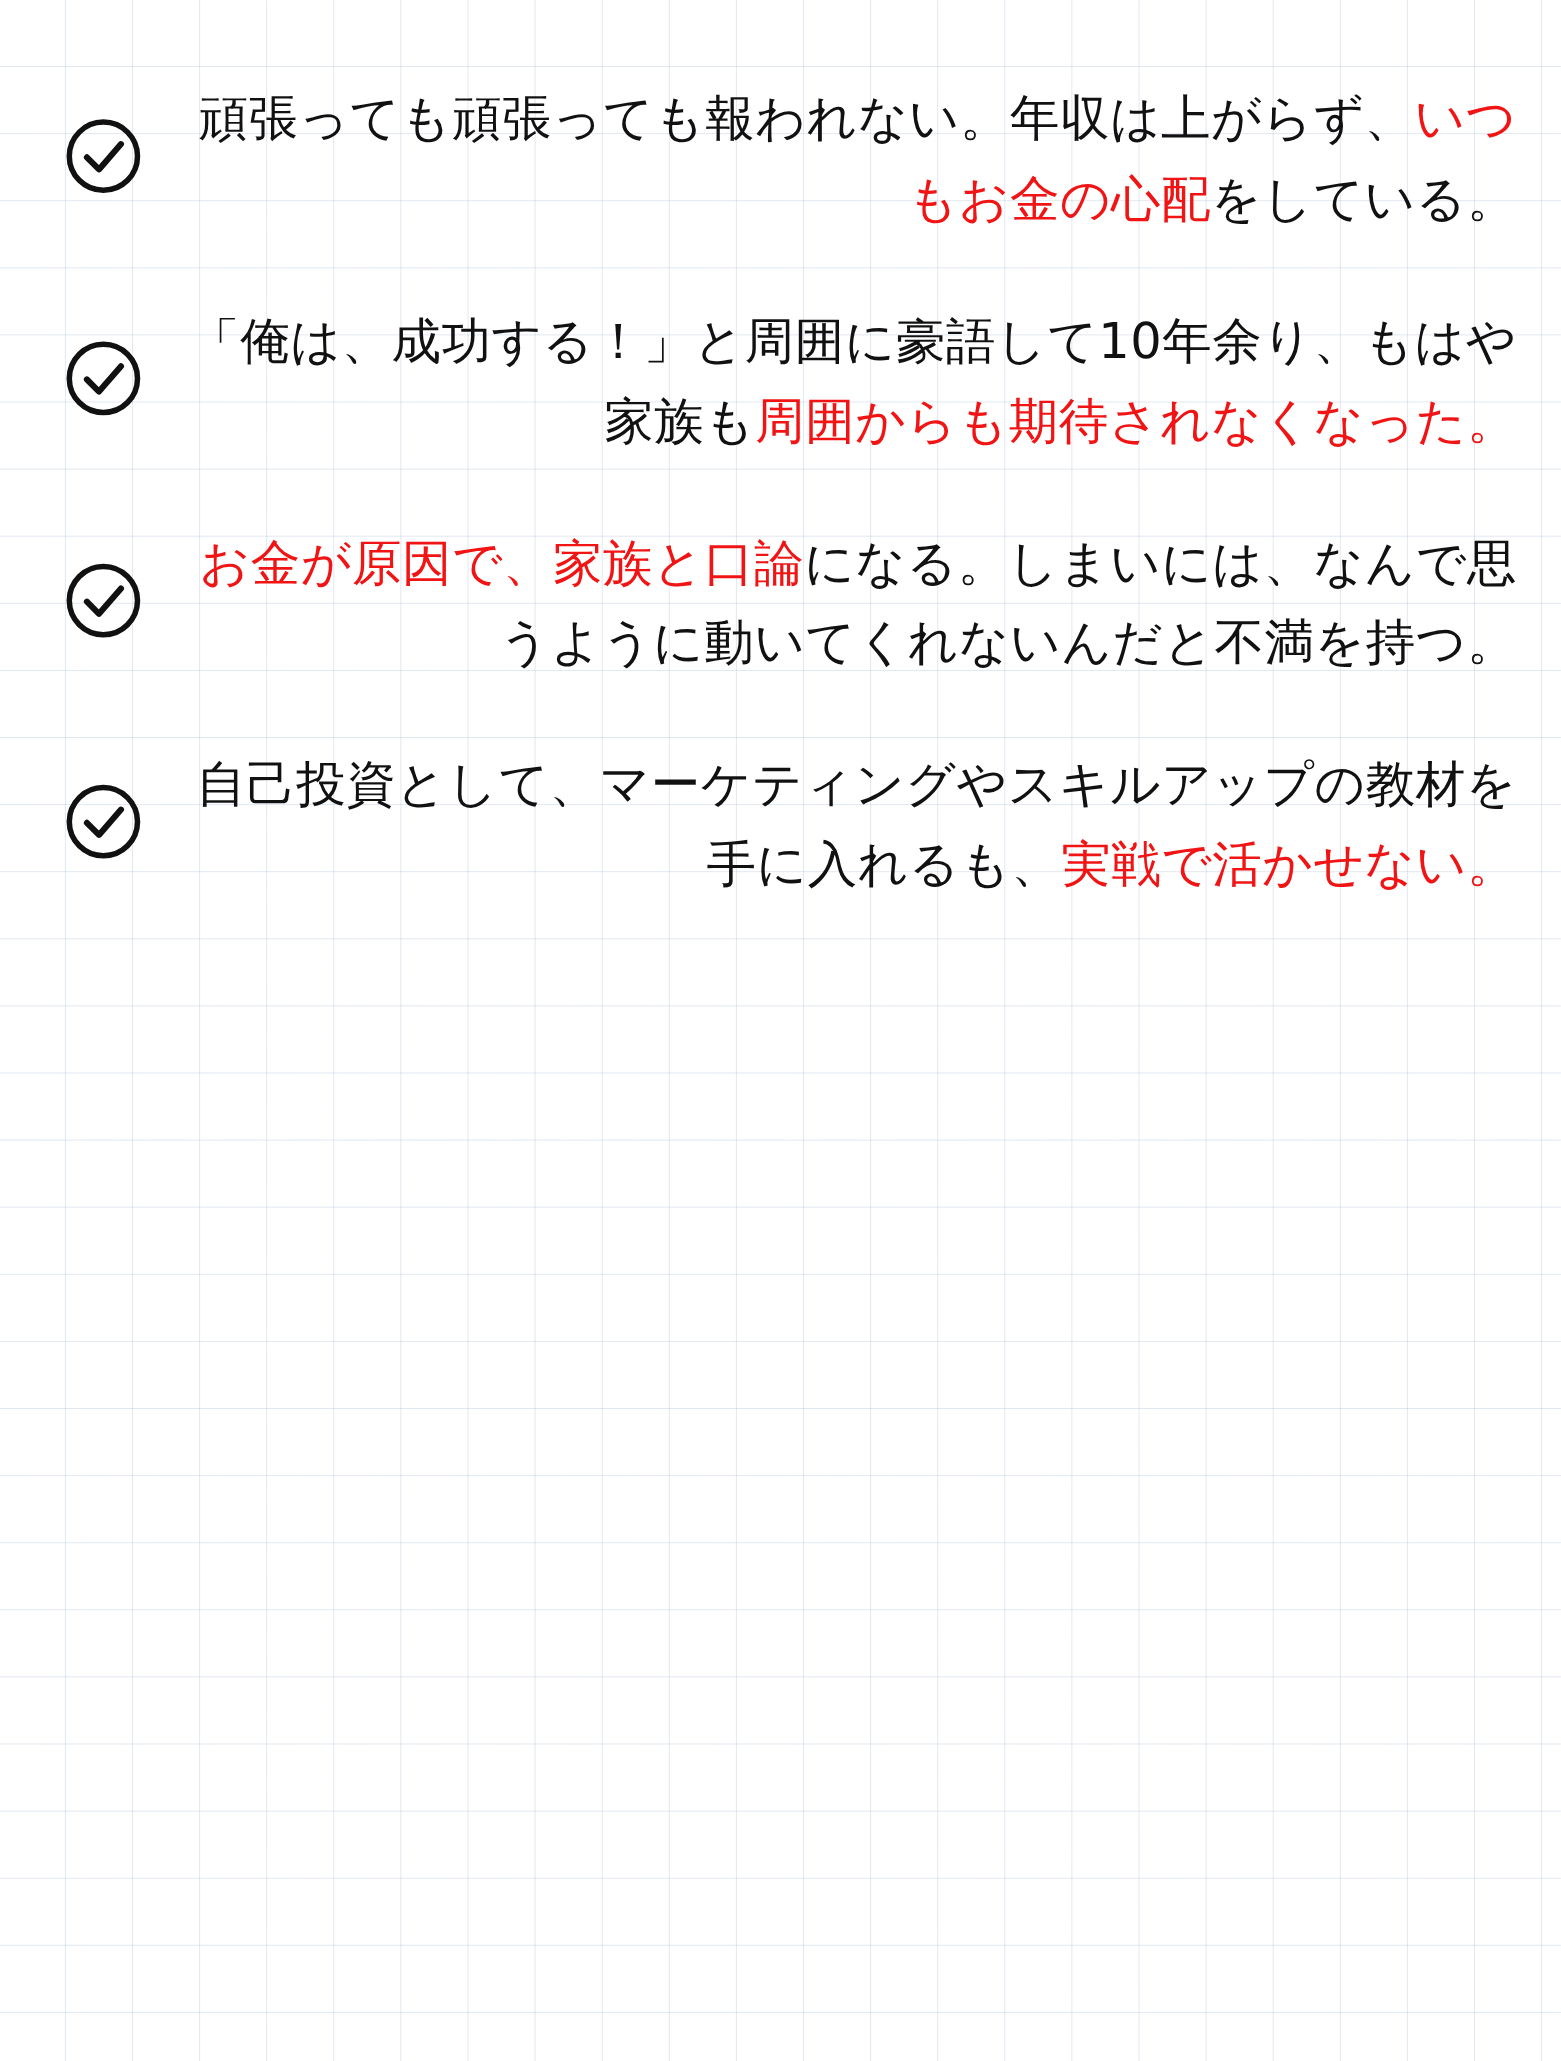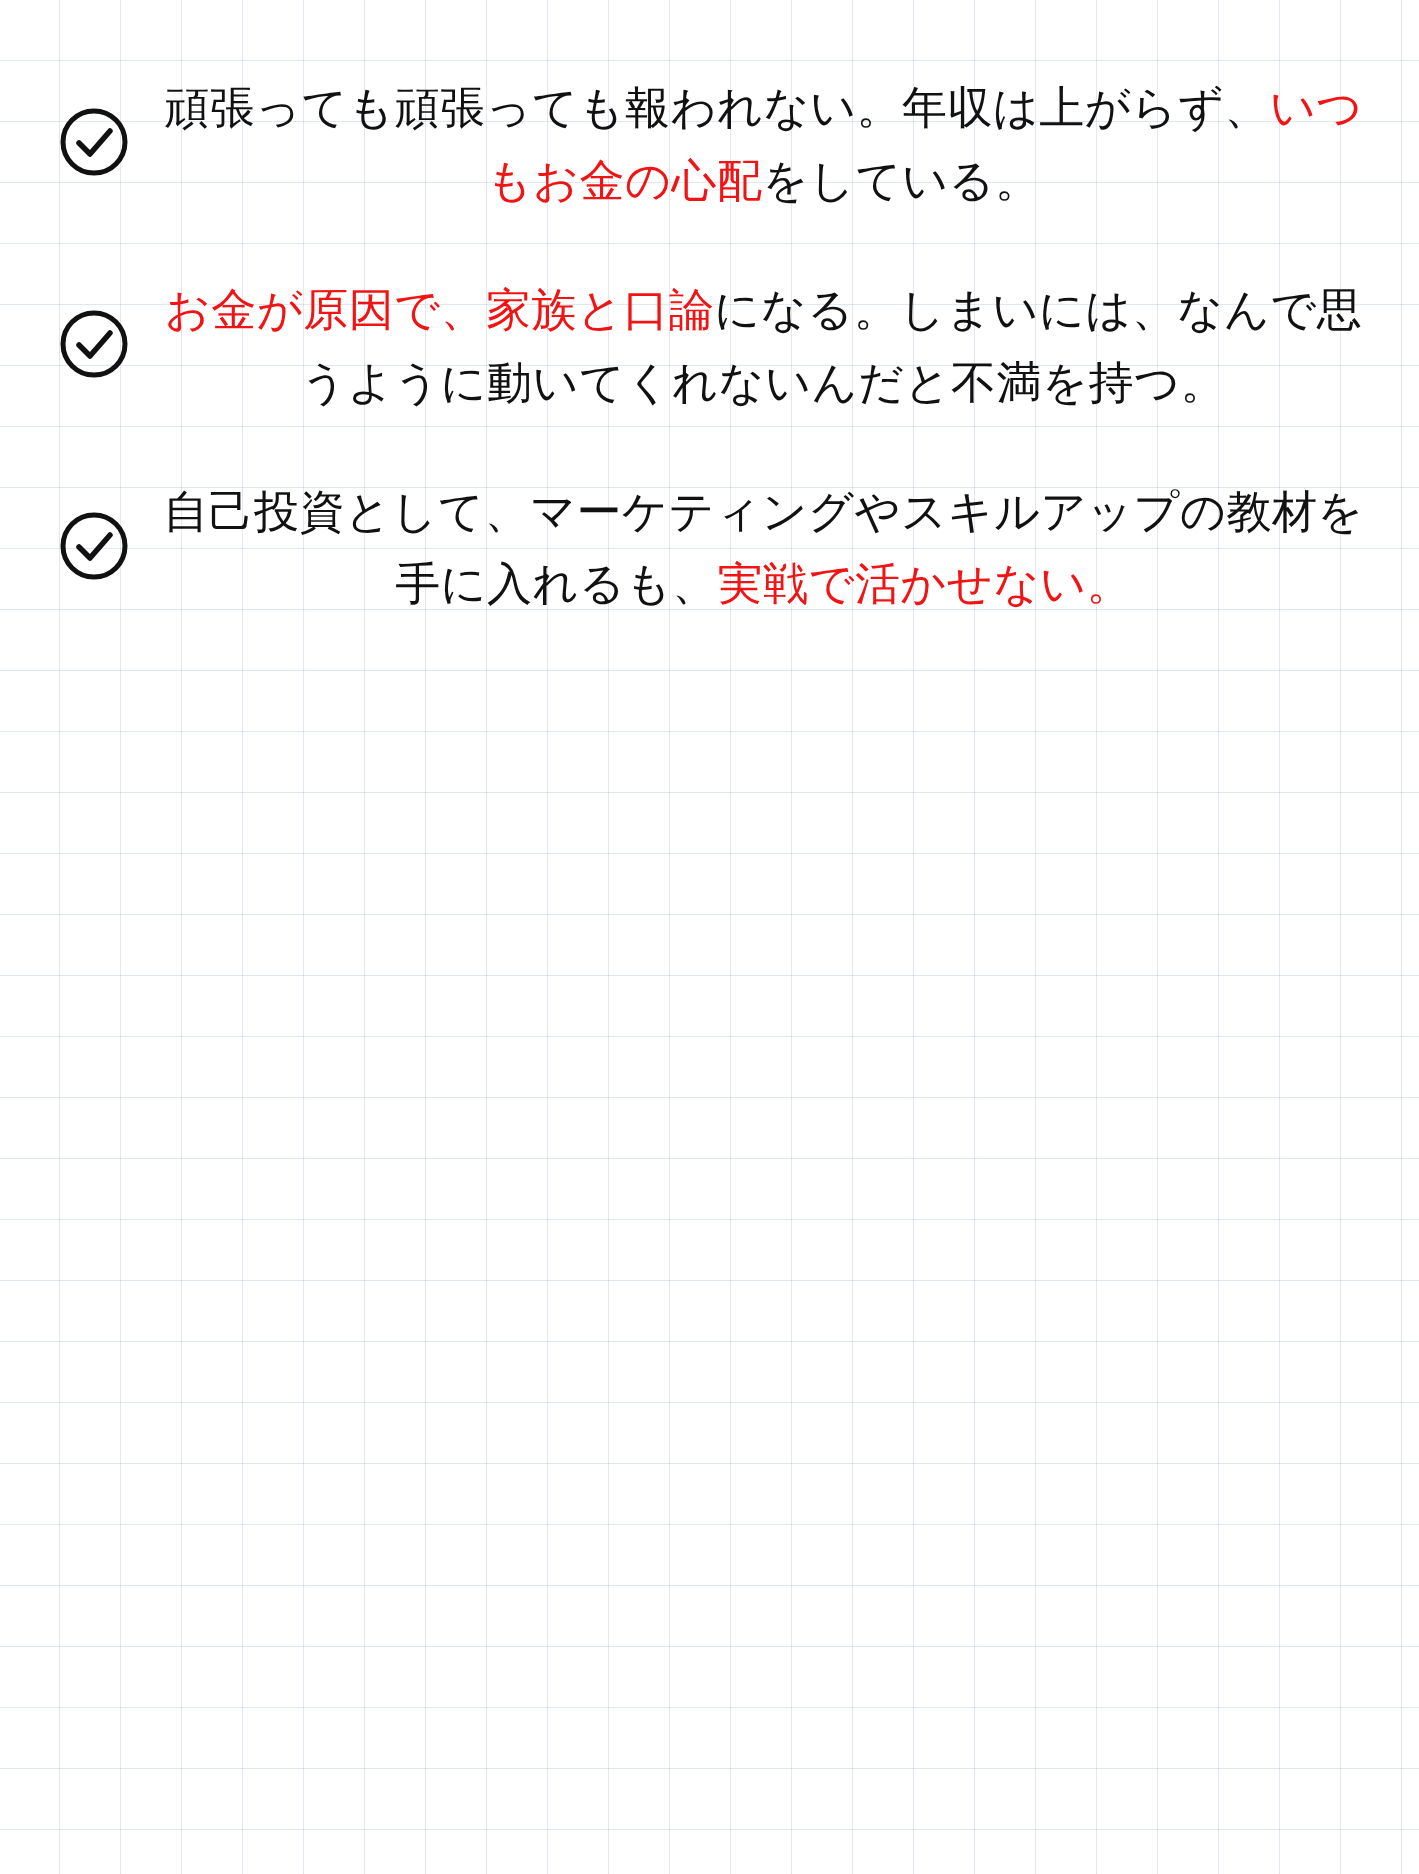--- a/index.html
+++ b/index.html
@@ -58,21 +58,21 @@
     display: block;
   }
 
   .text {
     flex: 1 1 auto;
     font-size: 45px;
     line-height: 1.62;
     color: #111111;
     letter-spacing: 0.01em;
     font-weight: 400;
-    text-align: center;
+    text-align: right;
     word-break: break-all;
   }
 
   .hl {
     color: #f11414;
   }
 </style>
 </head>
 <body>
 
@@ -89,20 +89,29 @@
       </div>
       <div class="text"><span>頑張っても頑張っても報われない。年収は上がらず、</span><span class="hl">いつもお金の心配</span><span>をしている。</span></div>
     </div>
     <div class="item">
       <div class="check-wrap">
         <svg class="check-icon" viewBox="0 0 72 72" xmlns="http://www.w3.org/2000/svg" aria-hidden="true">
       <circle cx="36" cy="36" r="31" fill="none" stroke="#111111" stroke-width="5"></circle>
       <path d="M21 37 L32 48 L52 25" fill="none" stroke="#111111" stroke-width="5.5" stroke-linecap="round" stroke-linejoin="round"></path>
     </svg>
       </div>
+      <div class="text"><span>「俺は、成功する！」と周囲に豪語して10年余り、もはや家族も</span><span class="hl">周囲からも期待されなくなった。</span></div>
+    </div>
+    <div class="item">
+      <div class="check-wrap">
+        <svg class="check-icon" viewBox="0 0 72 72" xmlns="http://www.w3.org/2000/svg" aria-hidden="true">
+      <circle cx="36" cy="36" r="31" fill="none" stroke="#111111" stroke-width="5"></circle>
+      <path d="M21 37 L32 48 L52 25" fill="none" stroke="#111111" stroke-width="5.5" stroke-linecap="round" stroke-linejoin="round"></path>
+    </svg>
+      </div>
       <div class="text"><span class="hl">お金が原因で、家族と口論</span><span>になる。しまいには、なんで思うように動いてくれないんだと不満を持つ。</span></div>
     </div>
     <div class="item">
       <div class="check-wrap">
         <svg class="check-icon" viewBox="0 0 72 72" xmlns="http://www.w3.org/2000/svg" aria-hidden="true">
       <circle cx="36" cy="36" r="31" fill="none" stroke="#111111" stroke-width="5"></circle>
       <path d="M21 37 L32 48 L52 25" fill="none" stroke="#111111" stroke-width="5.5" stroke-linecap="round" stroke-linejoin="round"></path>
     </svg>
       </div>
       <div class="text"><span>自己投資として、マーケティングやスキルアップの教材を手に入れるも、</span><span class="hl">実戦で活かせない。</span></div>

